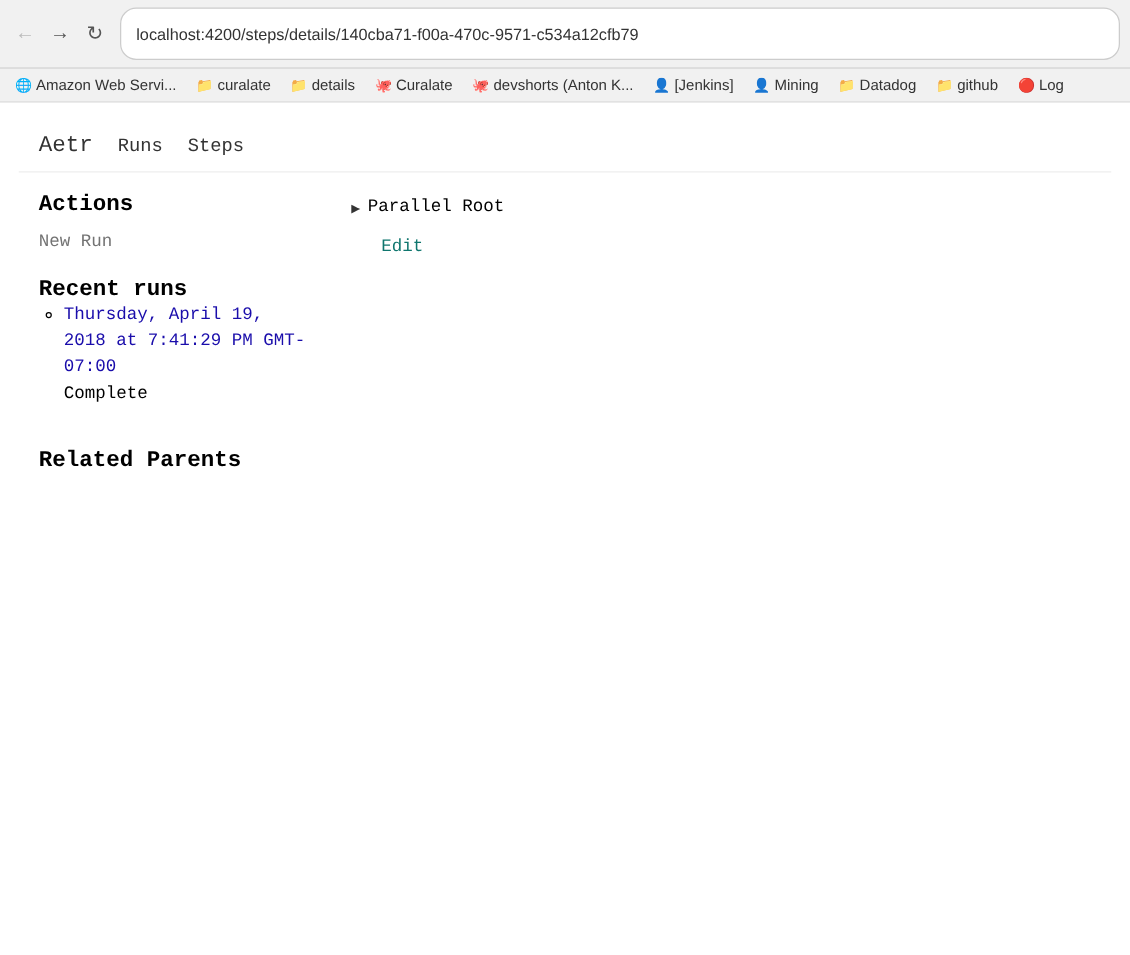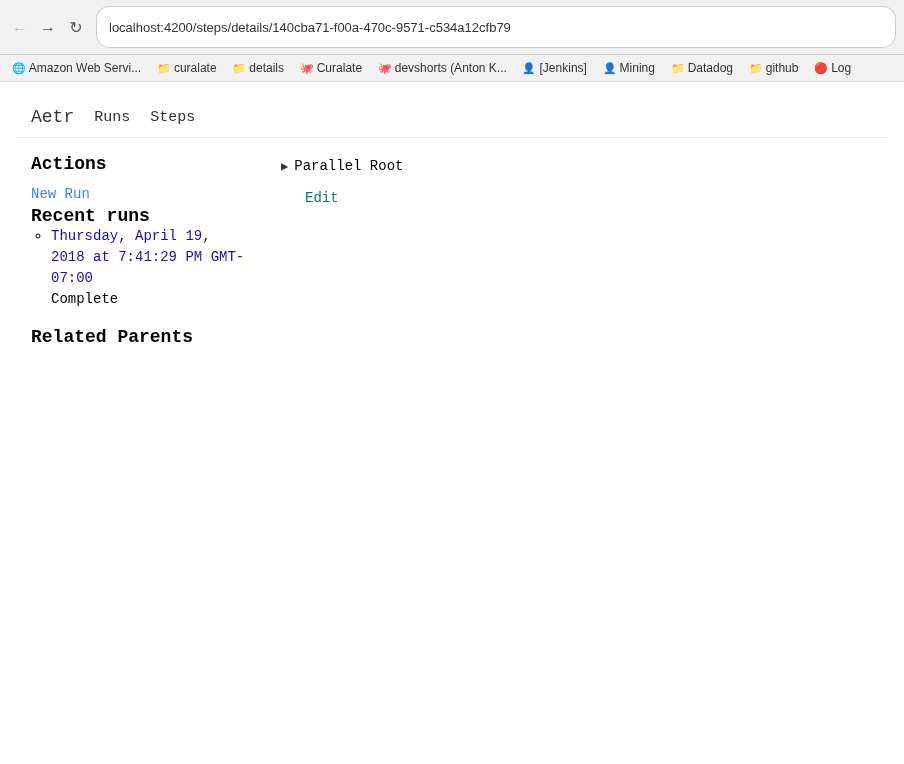--- a/index.html
+++ b/index.html
@@ -132,39 +132,39 @@
     }
 
     .section-title {
       font-size: 18px;
       font-weight: 600;
       color: #000;
       margin-bottom: 12px;
     }
 
     .action-link {
-      color: #3b82f6;
+      color: #737373;
       text-decoration: none;
       font-size: 14px;
       cursor: pointer;
       display: inline-block;
-      margin-bottom: 4px;
+      margin-bottom: 20px;
     }
 
     .recent-runs-title {
       font-size: 18px;
       font-weight: 600;
       color: #000;
       margin-bottom: 0;
     }
 
     .run-list {
       list-style: circle;
       padding-left: 20px;
-      margin-bottom: 20px;
+      margin-bottom: 36px;
     }
 
     .run-list li {
       margin-bottom: 4px;
     }
 
     .run-link {
       color: #1a0dab;
       text-decoration: none;
       font-size: 14px;

